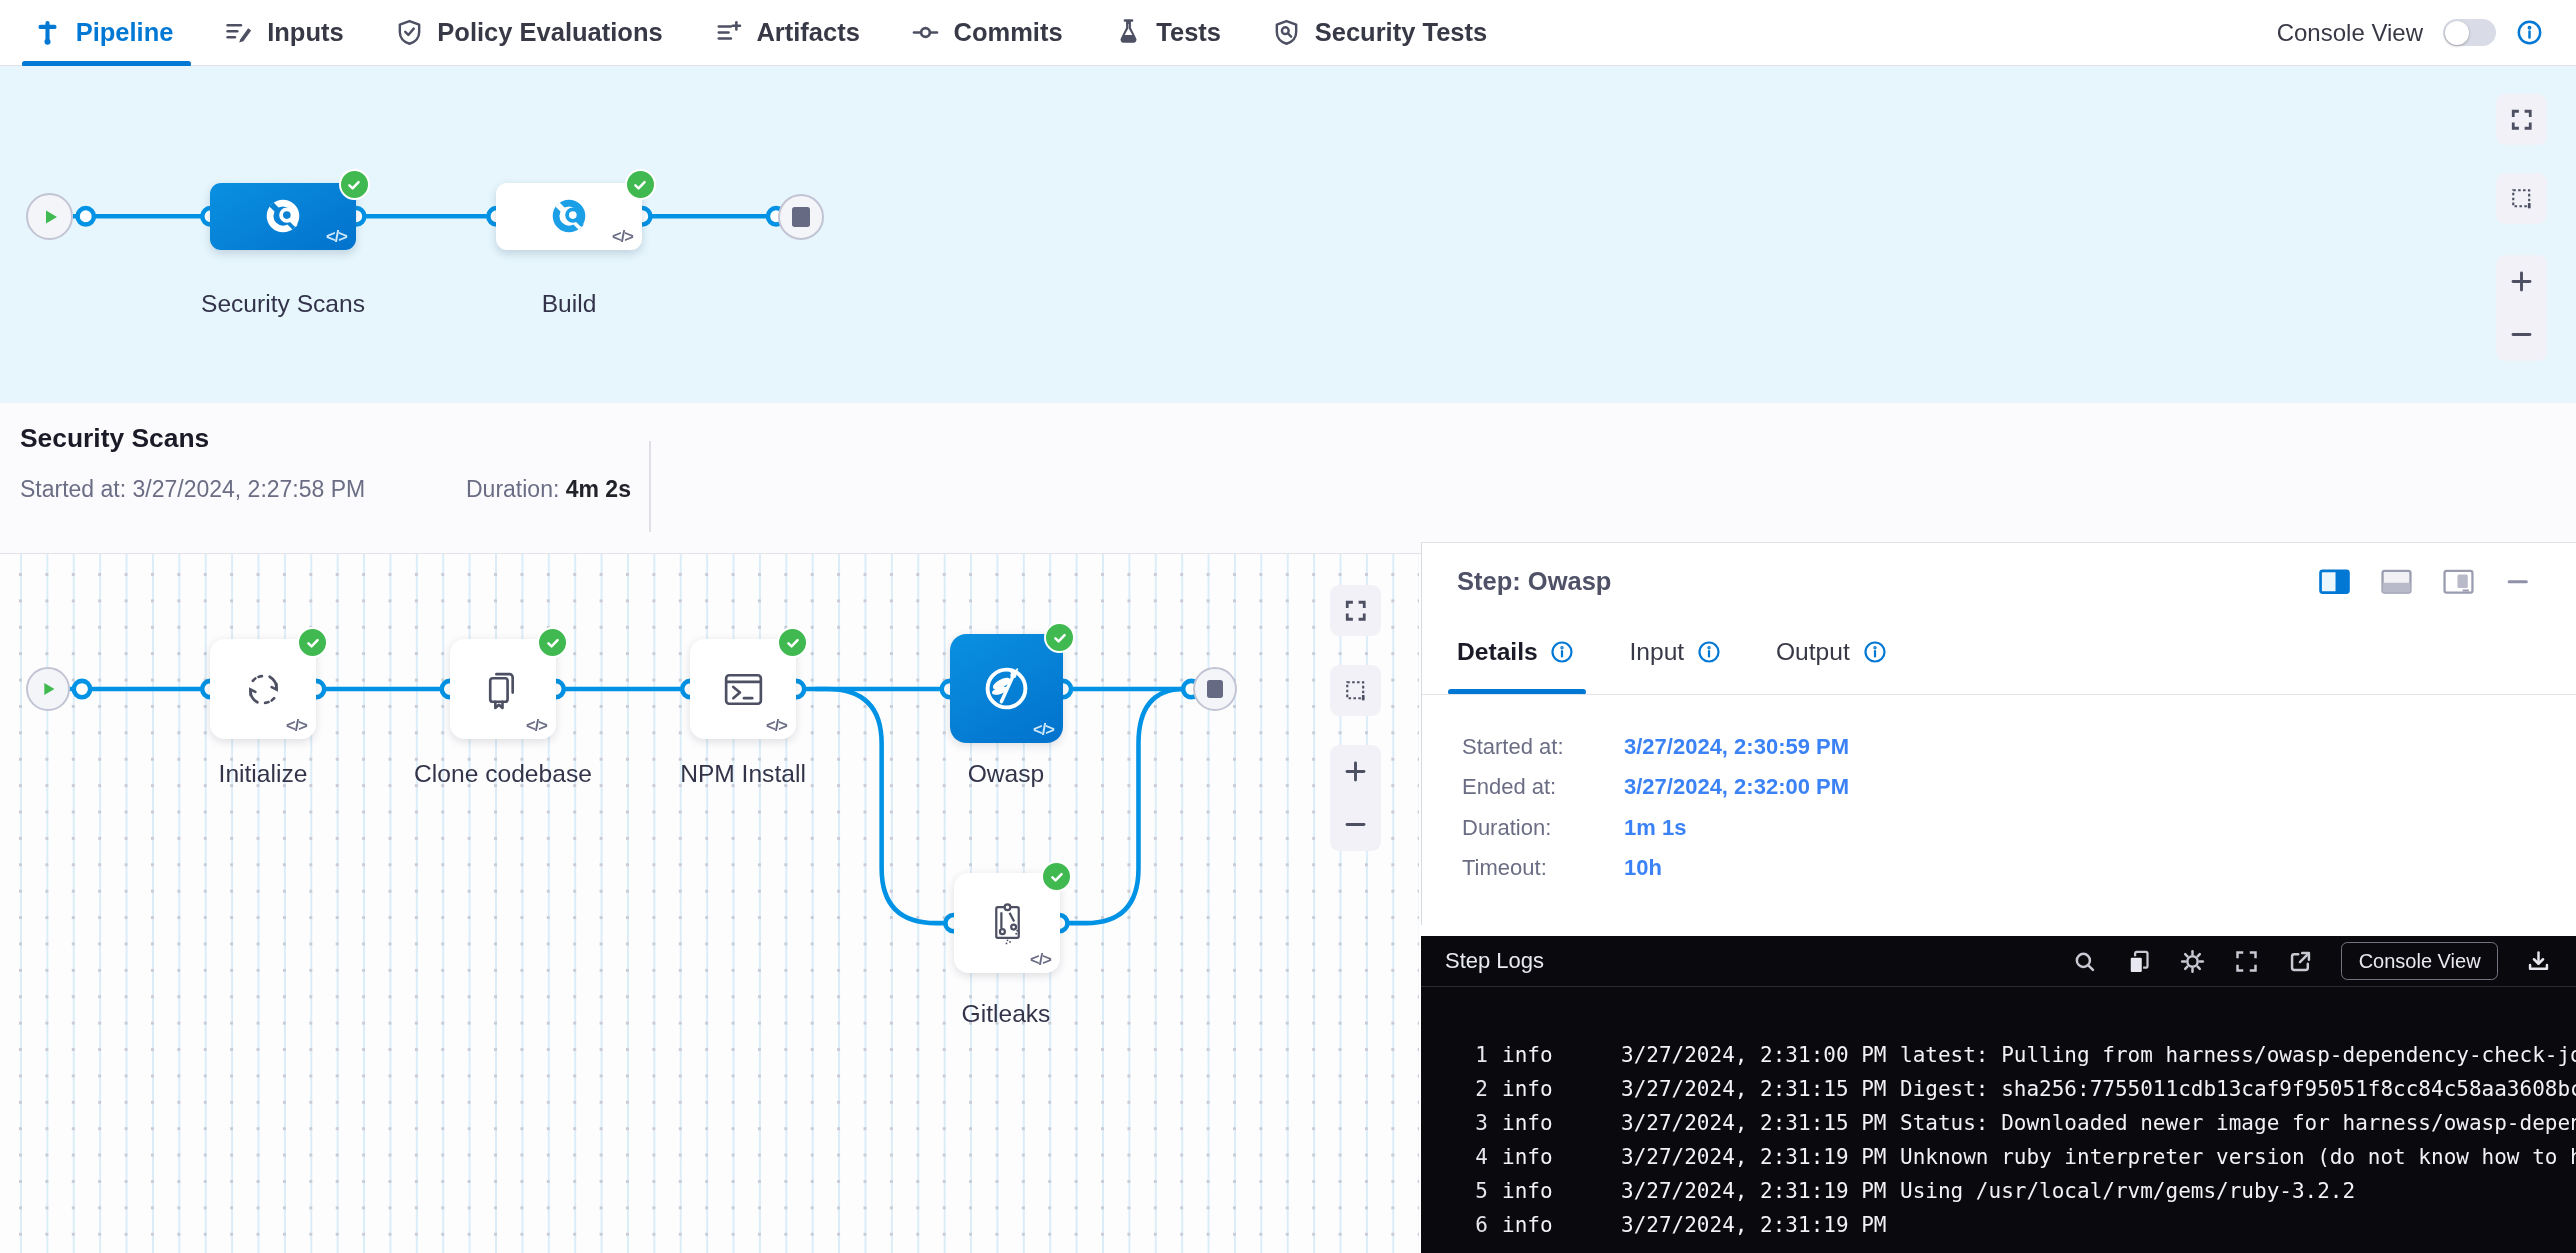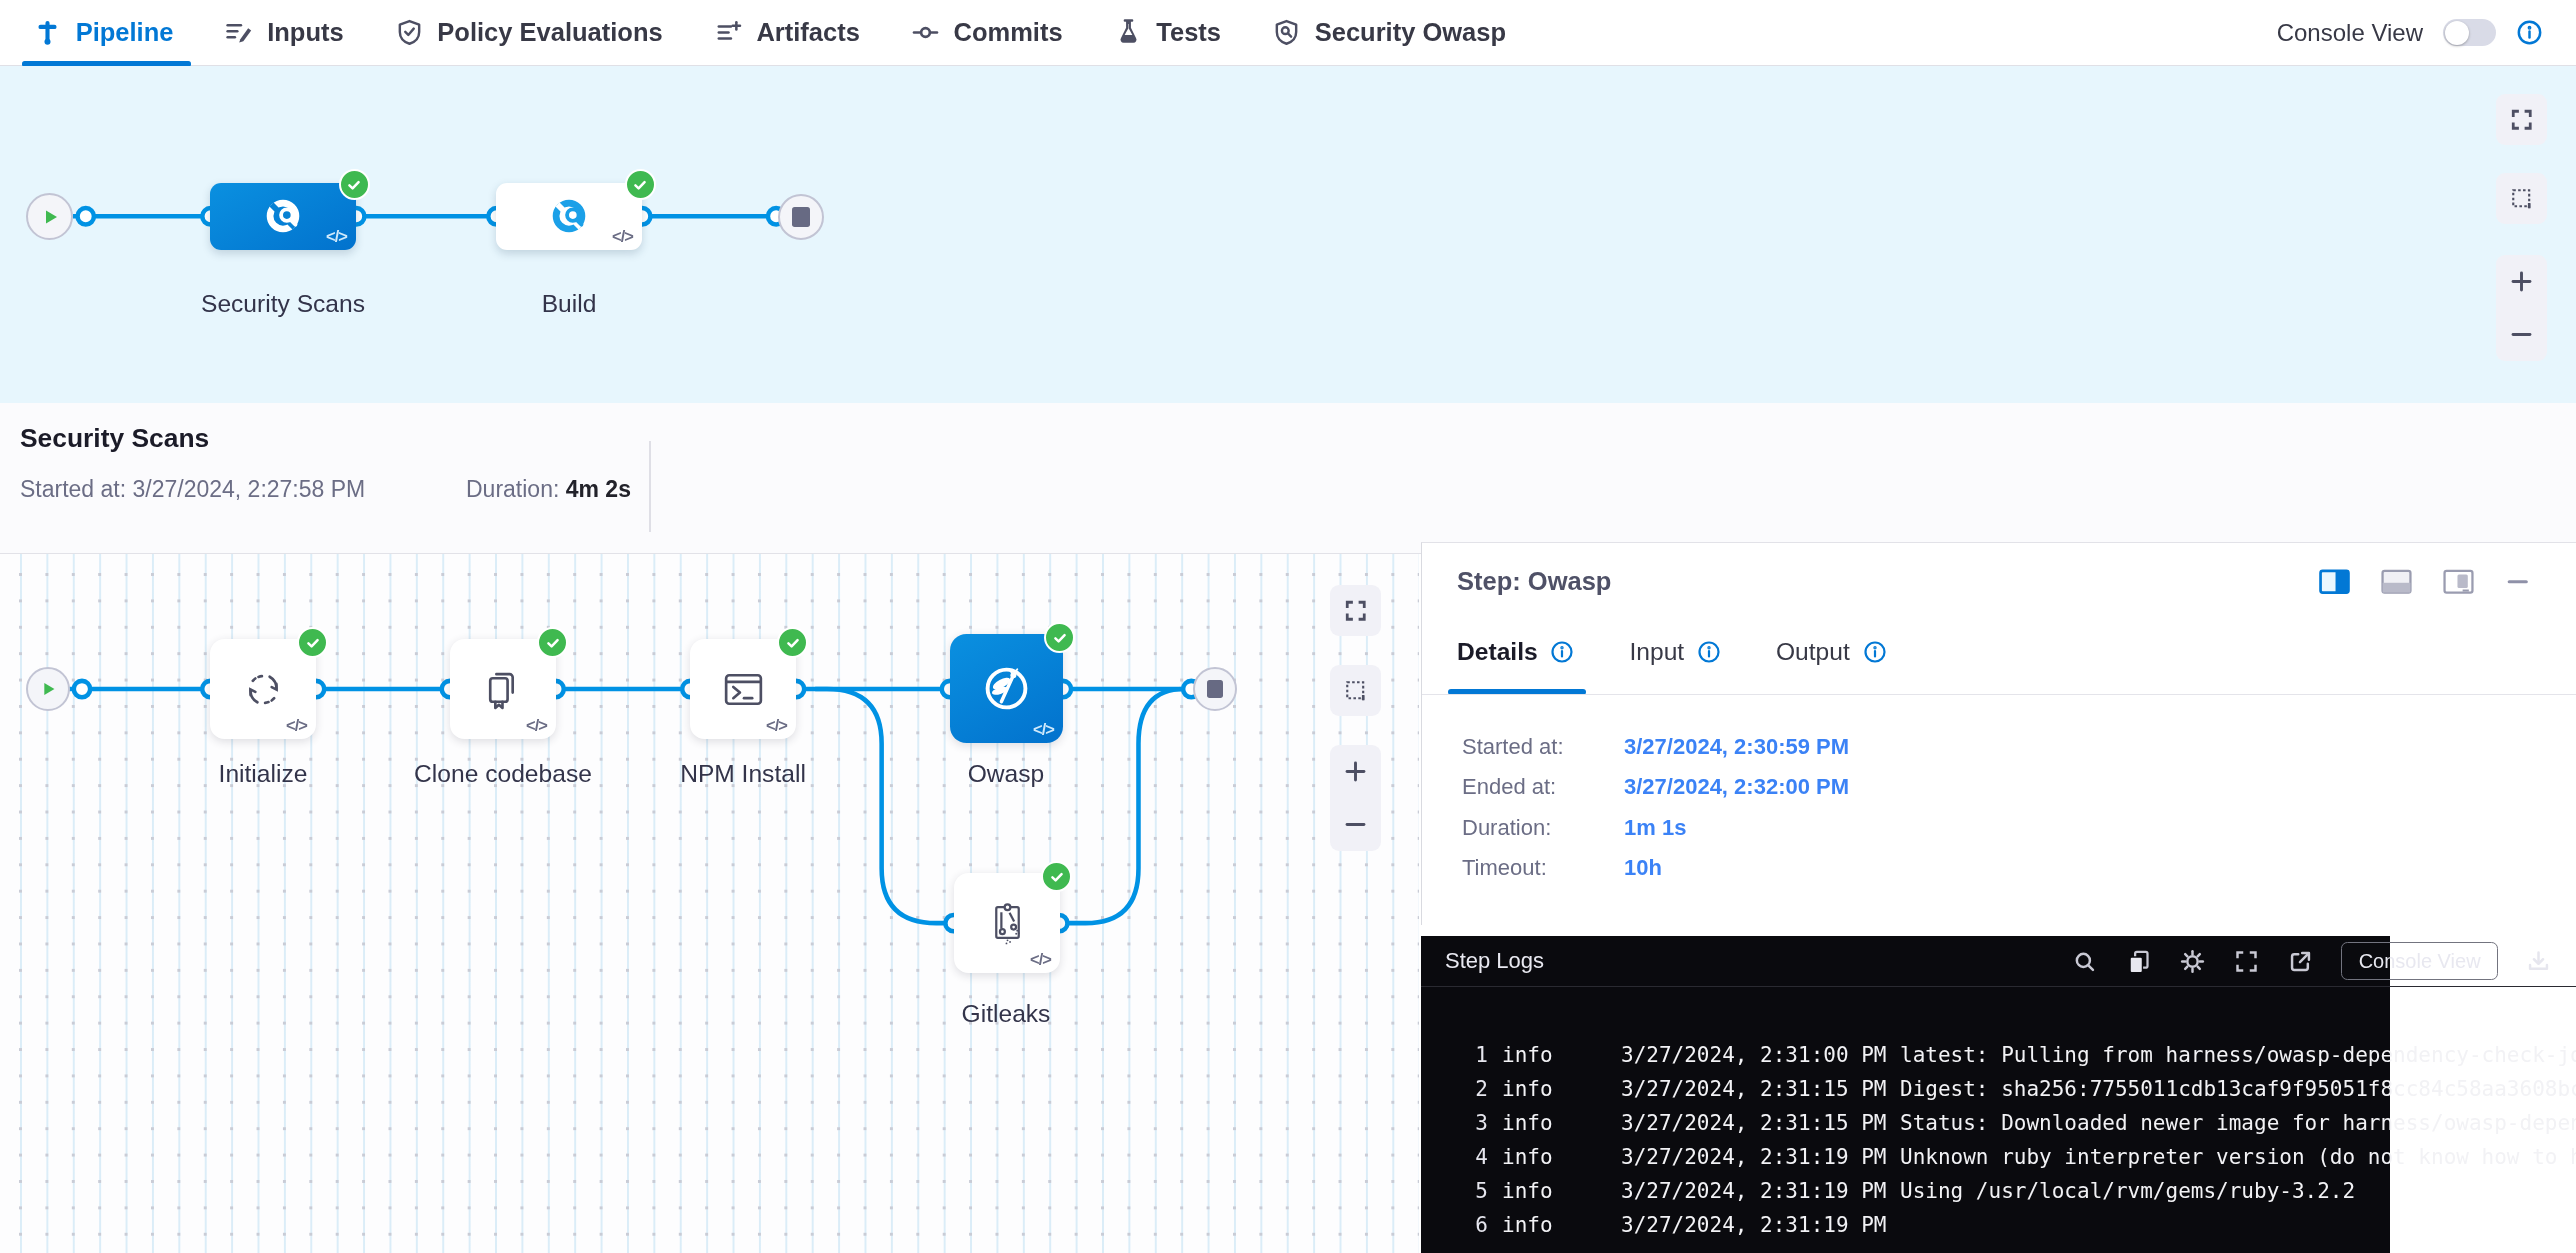--- a/index.html
+++ b/index.html
@@ -88,21 +88,21 @@
   .tabs { position:absolute; left:35px; top:95px; display:flex; align-items:center; gap:55px; }
   .ptab { display:flex; align-items:center; gap:12.8px; font-size:24.6px; color:#383946; cursor:pointer;justify-content:space-between; }
   .ptab.active { font-weight:700; color:#1b1b28; }
   .ptab-underline { position:absolute; left:25.5px; top:146px; width:138px; height:6.4px; background:#0278d5; border-radius:3.6px; }
   .tabs-border { position:absolute; left:0; top:151px; width:1155px; height:0.9px; background:#e4e4ea; }
   .drow { position:absolute; left:40px; font-size:22px; display:flex; }
   .drow .dl { width:162px; color:#6b6d85; }
   .drow .dv { color:#3b82f6; font-weight:700; }
 
   
-  .logs { position:absolute; left:1421px; top:936px; width:969px; height:317px; background:#0a0a0e; }
+  .logs { position:absolute; left:1421px; top:936px; width:1155px; height:317px; background:#0a0a0e; }
   .logs-header { position:absolute; left:0; top:0; width:1155px; height:51px;
     border-bottom:1.8px solid #2a2a31; display:flex; align-items:center; padding:0 24px; }
   .logs-title { font-size:22px; color:#e8e8f0; }
   .logs-icons { margin-left:auto; display:flex; align-items:center; gap:27px; }
   .licon { width:27px; height:27px; cursor:pointer; }
   .console-btn { border:1.8px solid #73747f; border-radius:6.4px; color:#e8e8f0; font-size:20px;
     padding:6.4px 16.4px; cursor:pointer; white-space:nowrap; }
   .log-lines { position:absolute; left:0; top:102px; width:1155px;
     font-family:"DejaVu Sans Mono", monospace; font-size:21px; color:#f2f2f5; }
   .log-line { height:34px; line-height:34px; white-space:nowrap; overflow:hidden; position:relative; }
@@ -178,21 +178,21 @@
       <span>Tests</span>
     </div>
     <div class="tab">
       <span class="ticon">
         <svg viewBox="0 0 24 24" width="29" height="29" fill="none" stroke="#4d4f63" stroke-width="2" stroke-linejoin="round" stroke-linecap="round">
           <path d="M12 2.5l8 3v6c0 5-3.5 8.3-8 9.8-4.5-1.5-8-4.8-8-9.8v-6z"></path>
           <circle cx="11" cy="10.5" r="2.8"></circle>
             <line x1="13.2" y1="12.8" x2="15.8" y2="15.4"></line>
         </svg>
       </span>
-      <span>Security Owasp</span>
+      <span>Security Tests</span>
     </div>
   </div>
   <div class="nav-right">
     <span class="console-label">Console View</span>
     <div class="toggle">
         <div class="knob"></div>
       </div>
     <span>
       <svg viewBox="0 0 24 24" width="27" height="27" fill="none" stroke="#0278d5" stroke-width="2.2" stroke-linecap="round">
         <circle cx="12" cy="12" r="9.5"></circle>

